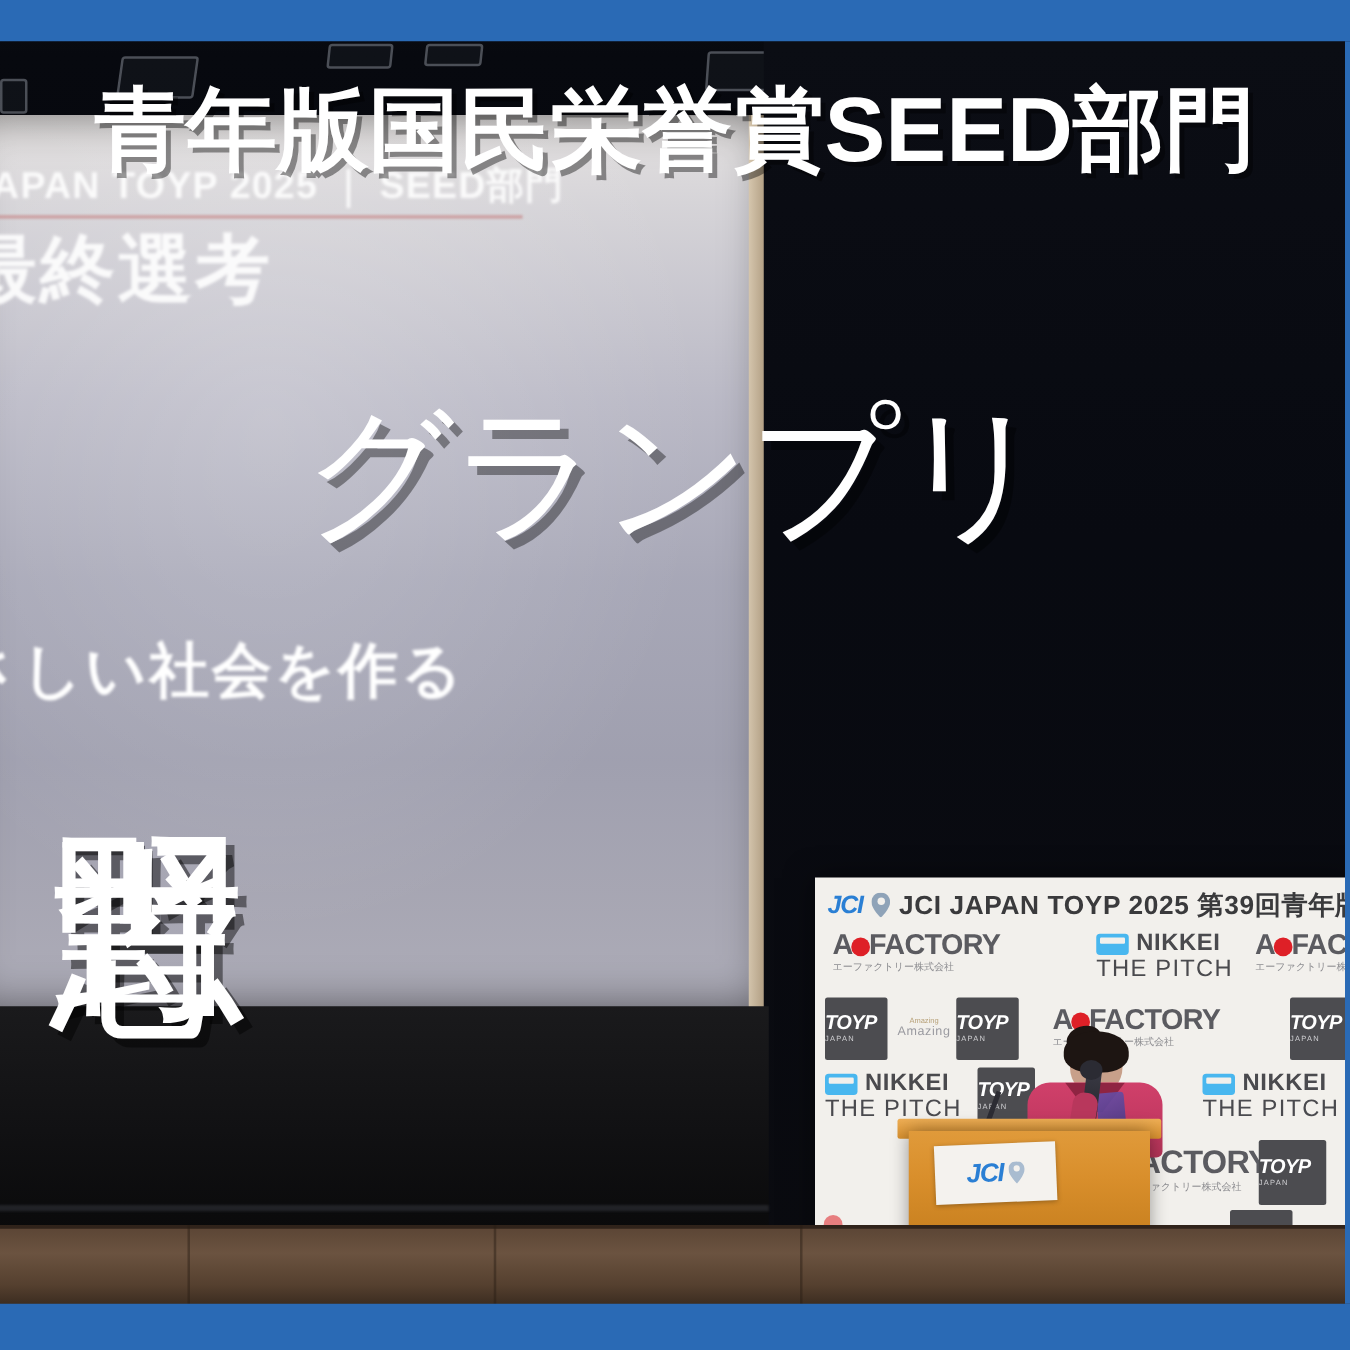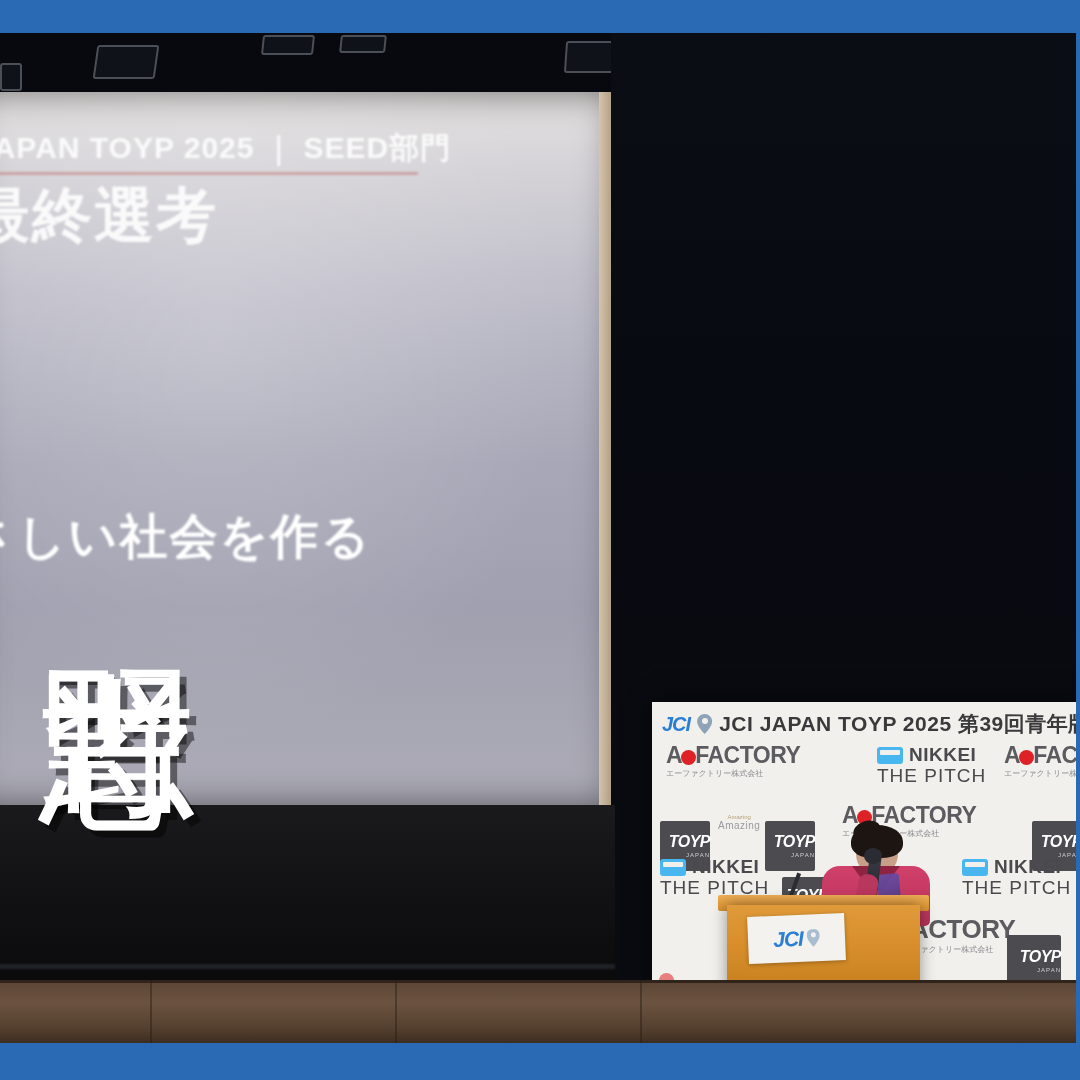--- a/index.html
+++ b/index.html
@@ -92,21 +92,21 @@
 
   .nk{position:absolute;white-space:nowrap;text-align:center;}
   .nk-row{display:flex;align-items:center;gap:6px;}
   .nk-mark{width:26px;height:17px;background:#49b7ef;border-radius:3px;position:relative;}
   .nk-mark:after{content:"";position:absolute;left:3px;top:3px;width:20px;height:5px;
        background:#f2f0ec;border-radius:1px;}
   .nk-t1{color:#4a4a4e;font-weight:600;font-size:19px;letter-spacing:.5px;}
   .nk-t2{color:#4a4a4e;font-weight:500;font-size:19px;letter-spacing:1px;margin-top:-1px;}
 
   .toyp{position:absolute;background:#4c4c50;border-radius:2px;
-        display:flex;flex-direction:column;align-items:flex-end;justify-content:center;margin-top:23px;}
+        display:flex;flex-direction:column;align-items:flex-start;justify-content:center;}
   .toyp b{color:#fff;font-size:16px;font-weight:800;letter-spacing:-.5px;line-height:1;
           font-style:italic;}
   .toyp i{color:#cfcfd2;font-size:6px;font-style:normal;letter-spacing:1px;margin-top:2px;}
 
   .amz{position:absolute;text-align:center;white-space:nowrap;}
   .amz i{display:block;color:#b8a27a;font-size:6px;font-style:normal;}
   .amz b{display:block;color:#9a9aa0;font-size:10px;font-weight:500;letter-spacing:.5px;}
 
   .kanji-row{position:absolute;color:#3a3a3c;font-weight:800;font-size:20px;white-space:nowrap;}
 
@@ -329,18 +329,20 @@
       <span class="pp-pin"></span>
     </div>
 
     <div class="floor">
       <div class="floorline" style="left:150px;"></div>
       <div class="floorline" style="left:395px;"></div>
       <div class="floorline" style="left:640px;"></div>
     </div>
   </div>
 
+  <div class="ov t-line1">青年版国民栄誉賞SEED部門</div>
+  <div class="ov t-line3">グランプリ</div>
   <div class="t-vert">習志野</div>
 
   <div class="bar-top" style="background: rgb(42, 106, 181);"></div>
   <div class="bar-bottom" style="background: rgb(42, 106, 181);"></div>
   <div class="bar-right" style="background: rgb(42, 106, 181);"></div>
 </div>
 
 </body></html>

